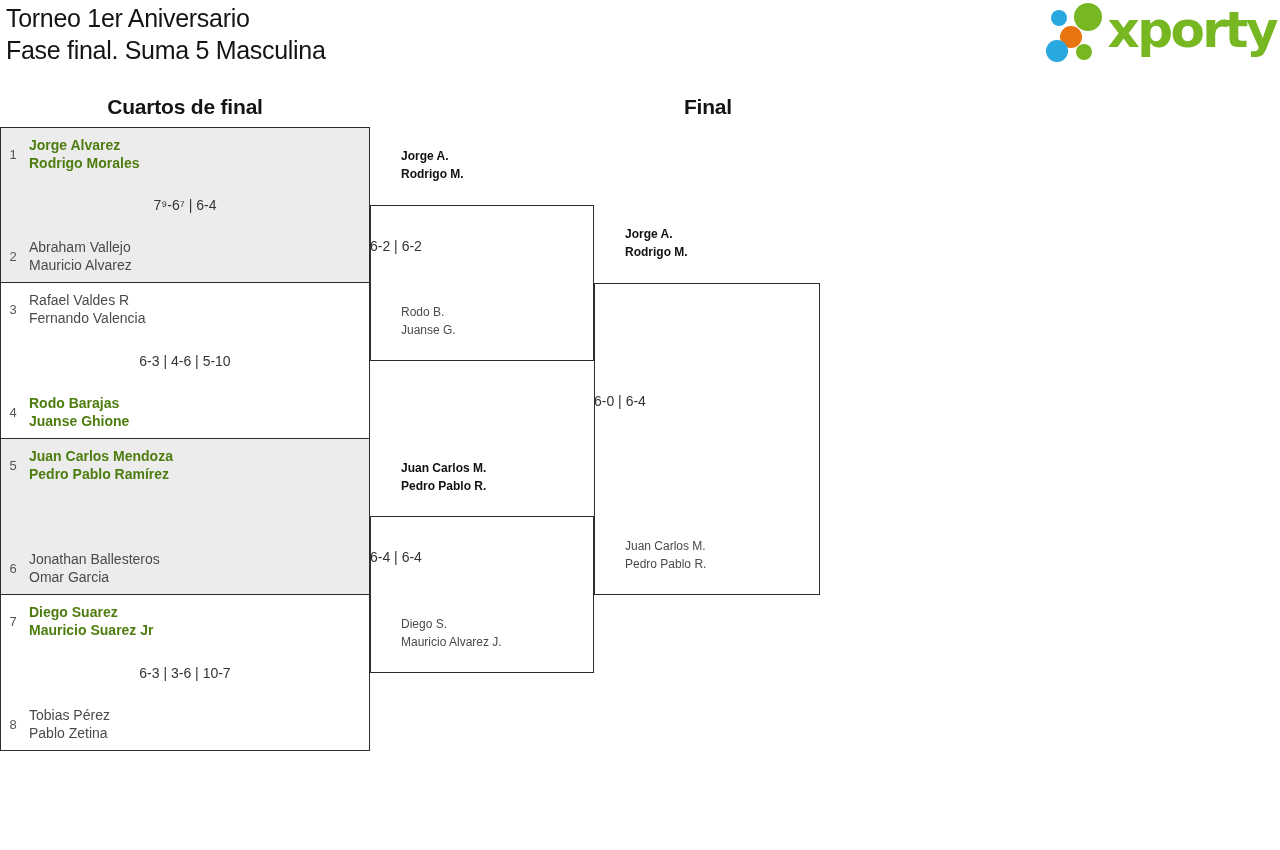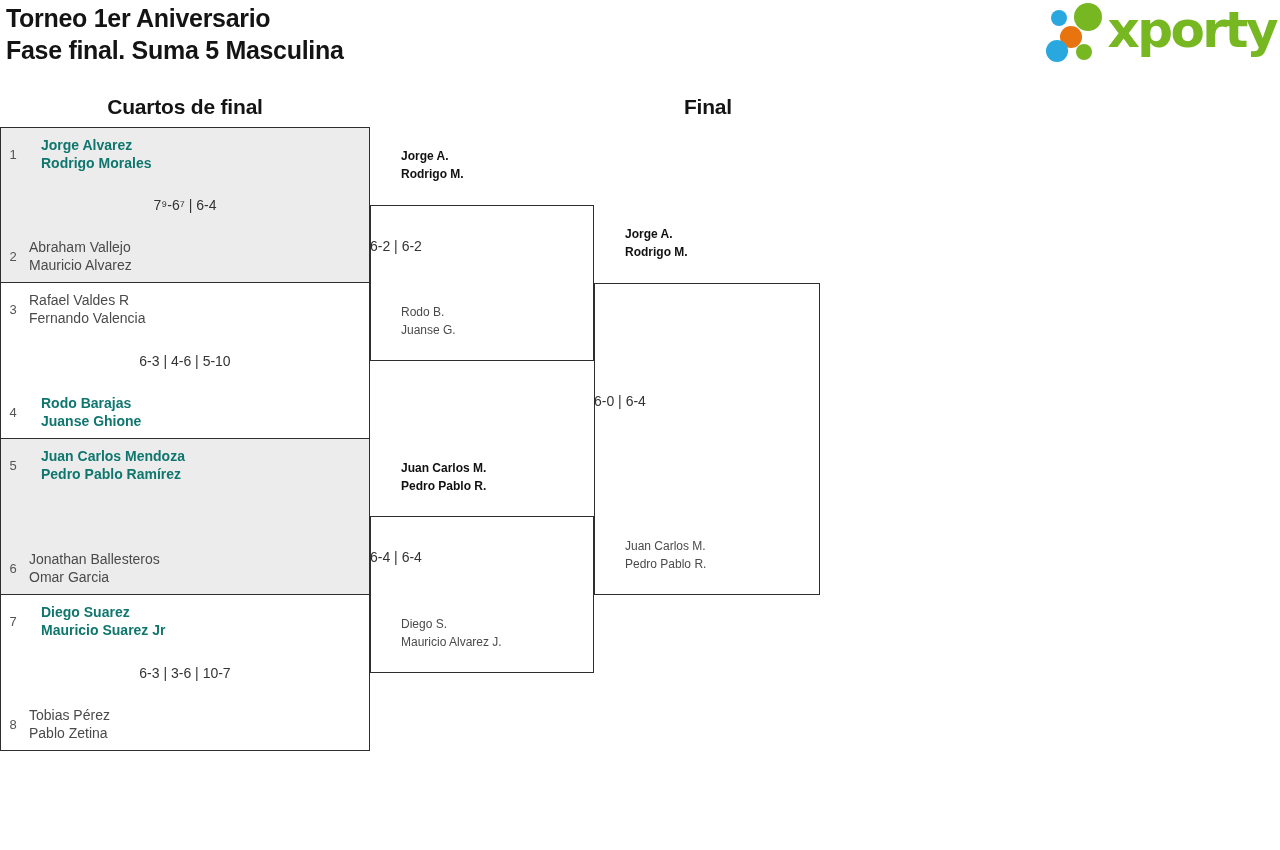--- a/index.html
+++ b/index.html
@@ -18,21 +18,21 @@
 
   
   .titles {
     position: absolute;
     left: 6px;
     top: 2px;
   }
   .title-line {
     font-size: 25px;
     line-height: 32px;
-    font-weight: 700;
+    font-weight: 400;
     letter-spacing: -0.3px;
     color: #141414;
     white-space: nowrap;
   }
   .logo {
     position: absolute;
     top: 1px;
     right: 4px;
     display: flex;
     align-items: center;
@@ -100,23 +100,22 @@
   }
   .team {
     font-size: 14px;
     line-height: 18px;
     color: #4a4a4a;
     font-weight: 400;
     padding-left: 4px;
     white-space: nowrap;
   }
   .team.winner {
-    color: #0f766e;
-    font-weight: 700;
-    margin-left: 12px;
+    color: #4d7c0f;
+    font-weight: 700;
   }
   .score {
     font-size: 14px;
     line-height: 18px;
     color: #333333;
     text-align: center;
   }
   .qf-score { width: 100%; }
 
   

